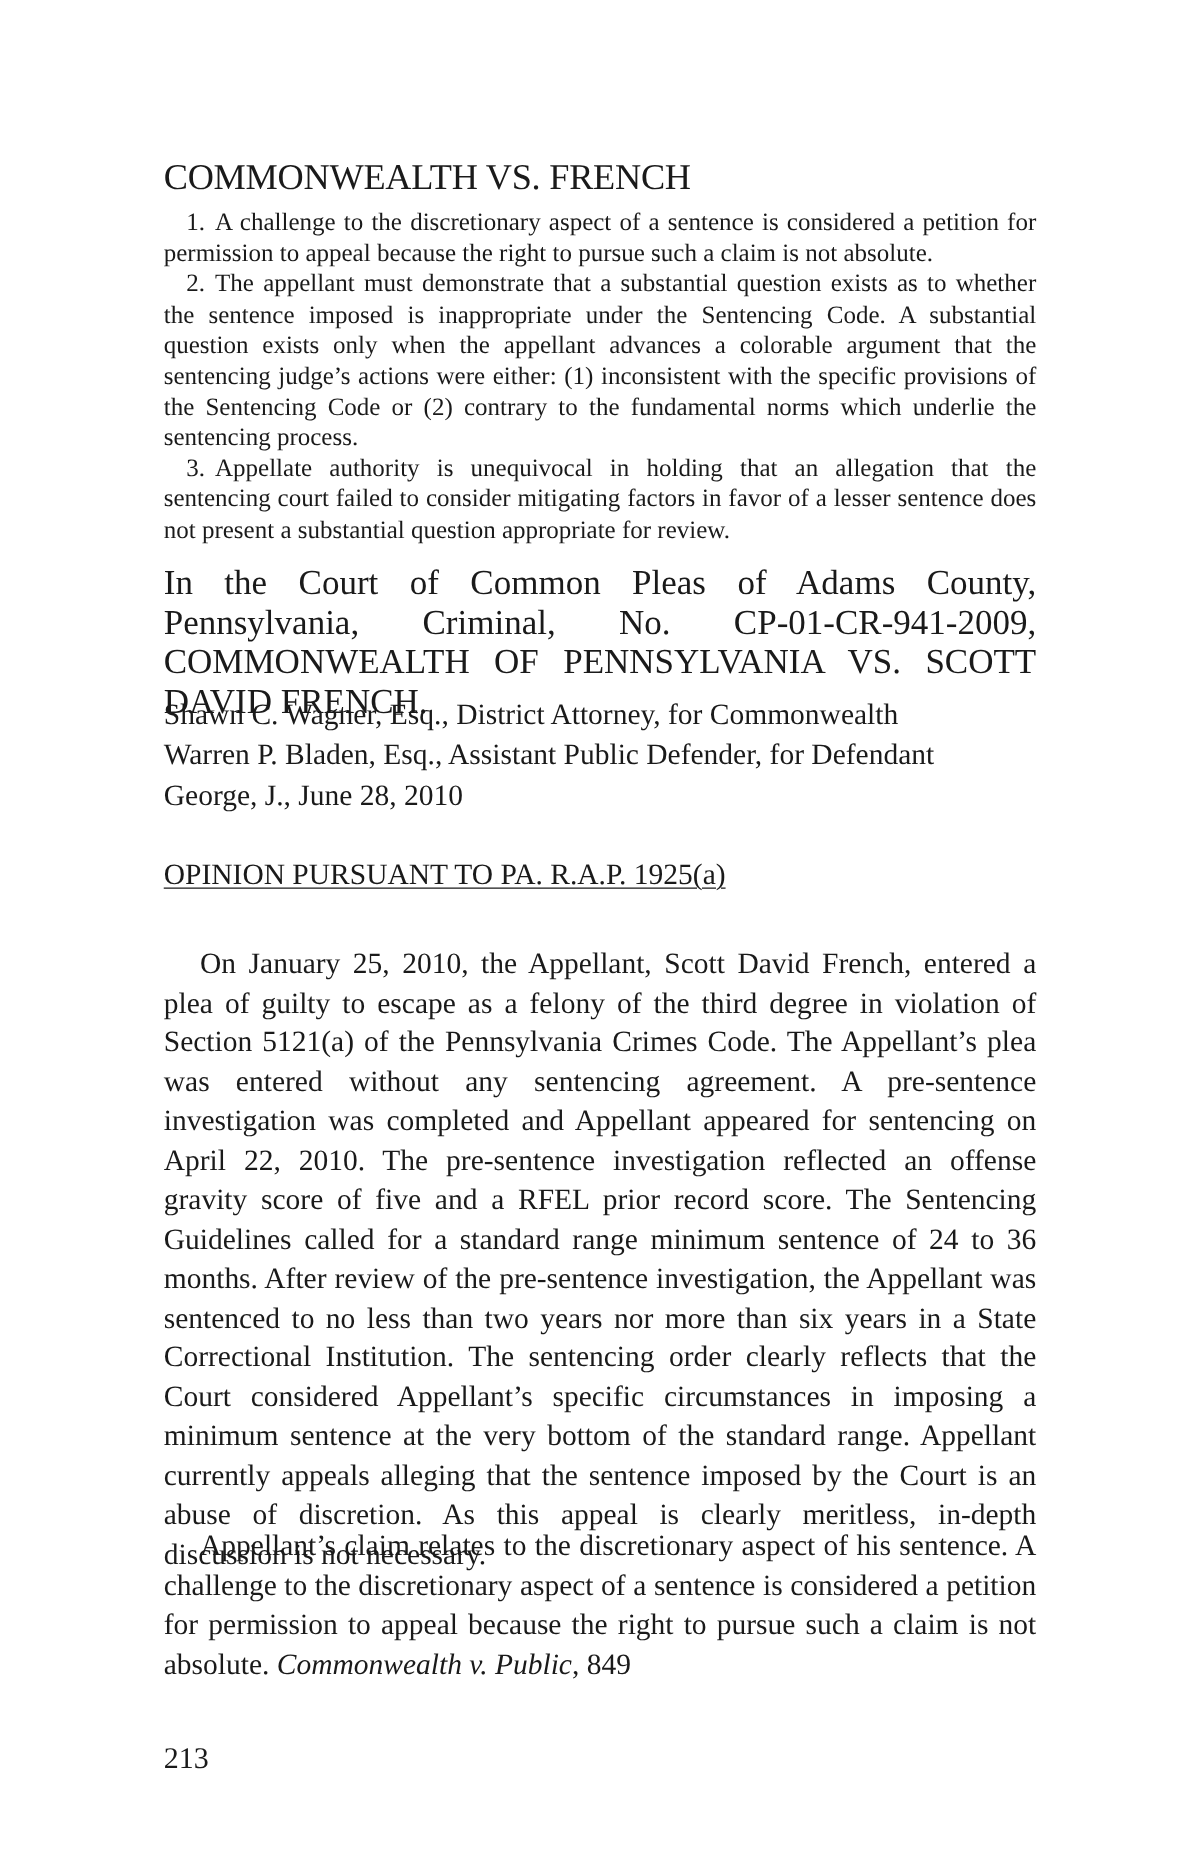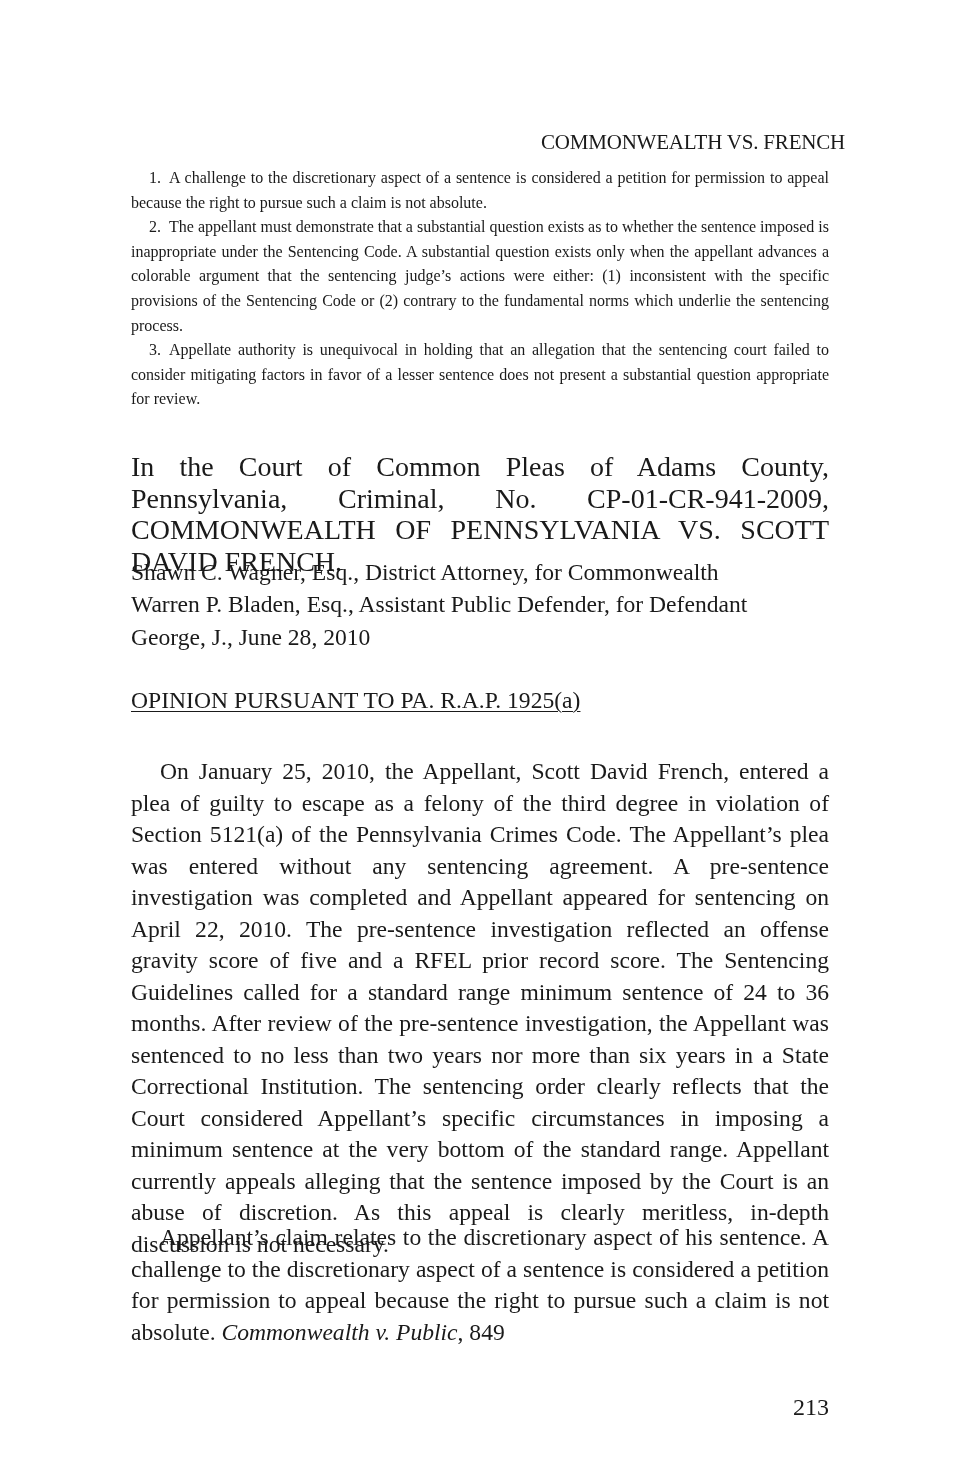--- a/index.html
+++ b/index.html
@@ -17,33 +17,33 @@
     }
     .page {
       position: absolute;
       left: 131px;
       top: 0;
       width: 698px;
     }
     .running-head {
       position: absolute;
       top: 126px;
-      left: 16px;
+      left: 0;
       width: 698px;
-      text-align: right;
-      font-size: 21px;
+      text-align: left;
+      font-size: 29px;
       line-height: 32px;
       letter-spacing: -0.2px;
     }
     .headnotes {
       position: absolute;
       top: 166px;
       left: 0;
       width: 698px;
-      font-size: 16px;
+      font-size: 20px;
       line-height: 24.6px;
       text-align: justify;
     }
     .headnotes p {
       margin: 0;
       text-indent: 18px;
     }
     .headnotes .num {
       margin-right: 8px;
     }
@@ -104,21 +104,21 @@
     .para1 { top: 756px; }
     .para2 { top: 1222px; }
     .citation {
       font-style: italic;
     }
     .page-number {
       position: absolute;
       top: 1392px;
       left: 0;
       width: 698px;
-      text-align: right;
+      text-align: left;
       font-size: 24px;
       line-height: 30px;
     }
   </style>
 </head>
 <body>
 
 <div class="page">
 
   <div class="running-head">COMMONWEALTH VS. FRENCH</div>

